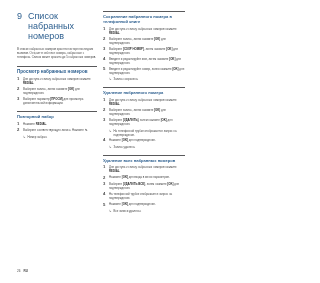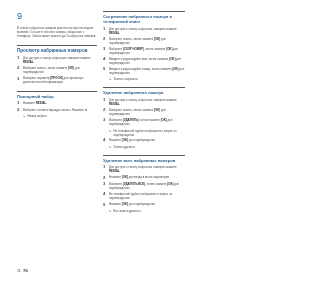--- a/index.html
+++ b/index.html
@@ -140,20 +140,21 @@
 </style>
 </head>
 <body>
 
 <div class="page">
 
   <div class="col col-left">
 
     <div class="chapter">
       <div class="chapter-num">9</div>
+      <div class="chapter-title">Список набранных номеров</div>
     </div>
 
     <div class="intro">В списке набранных номеров хранятся
 исторя последних вызовов. Он包ает в себя все номера, набранные с телефона. Список может хранить до 5 набранных номеров.</div>
 
     <div class="section">
       <div class="section-rule"></div>
       <div class="section-title">Просмотр набранных номеров</div>
       <ol class="steps">
         <li class="step">

